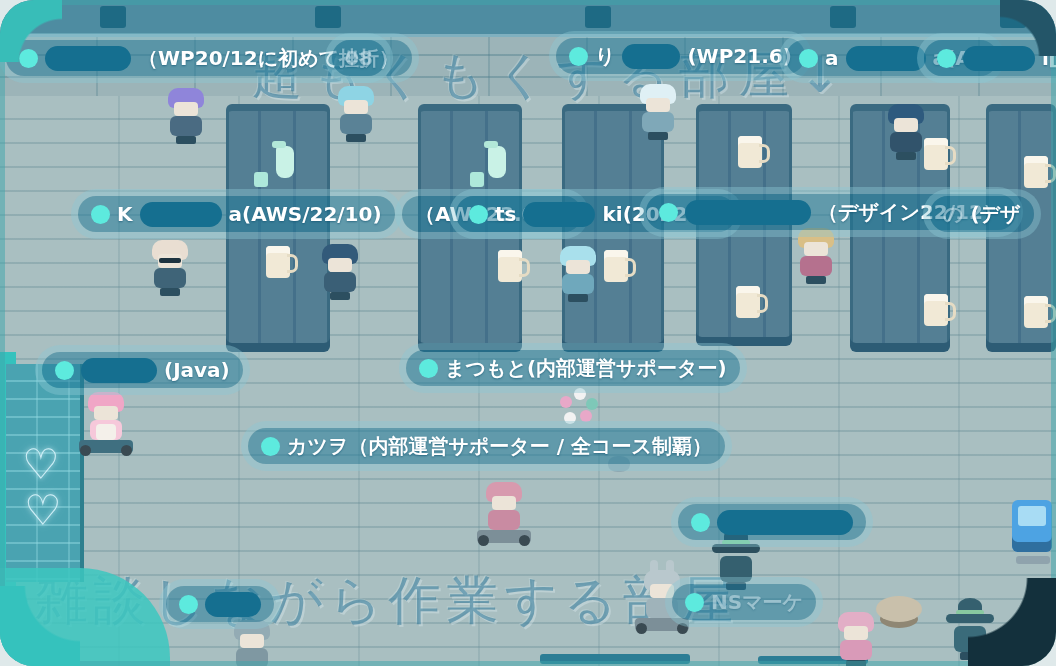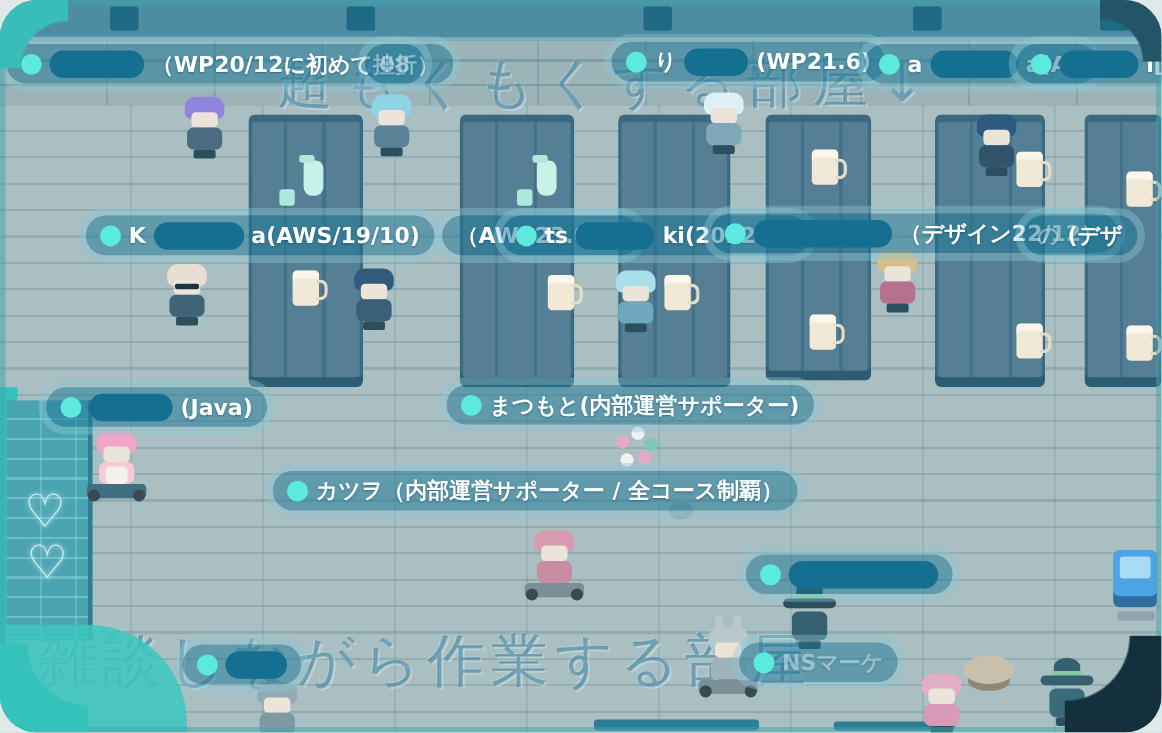--- a/index.html
+++ b/index.html
@@ -268,21 +268,21 @@
       </div>
       <div class="nametag" style="left: 924px; top: 40px;">
         <div class="tag-dot"></div>
         <div class="tag-redact" style="width: 72px;"></div>
         <span class="tag-text">i[L</span>
       </div>
       <div class="nametag" style="left: 78px; top: 196px;">
         <div class="tag-dot"></div>
         <span class="tag-text">K</span>
         <div class="tag-redact" style="width: 82px;"></div>
-        <span class="tag-text">a(AWS/19/10)</span>
+        <span class="tag-text">a(AWS/22/10)</span>
       </div>
       <div class="nametag" style="left: 402px; top: 196px;">
         <span class="tag-text">（AWS23.02）</span>
       </div>
       <div class="nametag" style="left: 456px; top: 196px;">
         <div class="tag-dot"></div>
         <span class="tag-text">ts</span>
         <div class="tag-redact" style="width: 72px;"></div>
         <span class="tag-text">ki(2022.12</span>
       </div>

